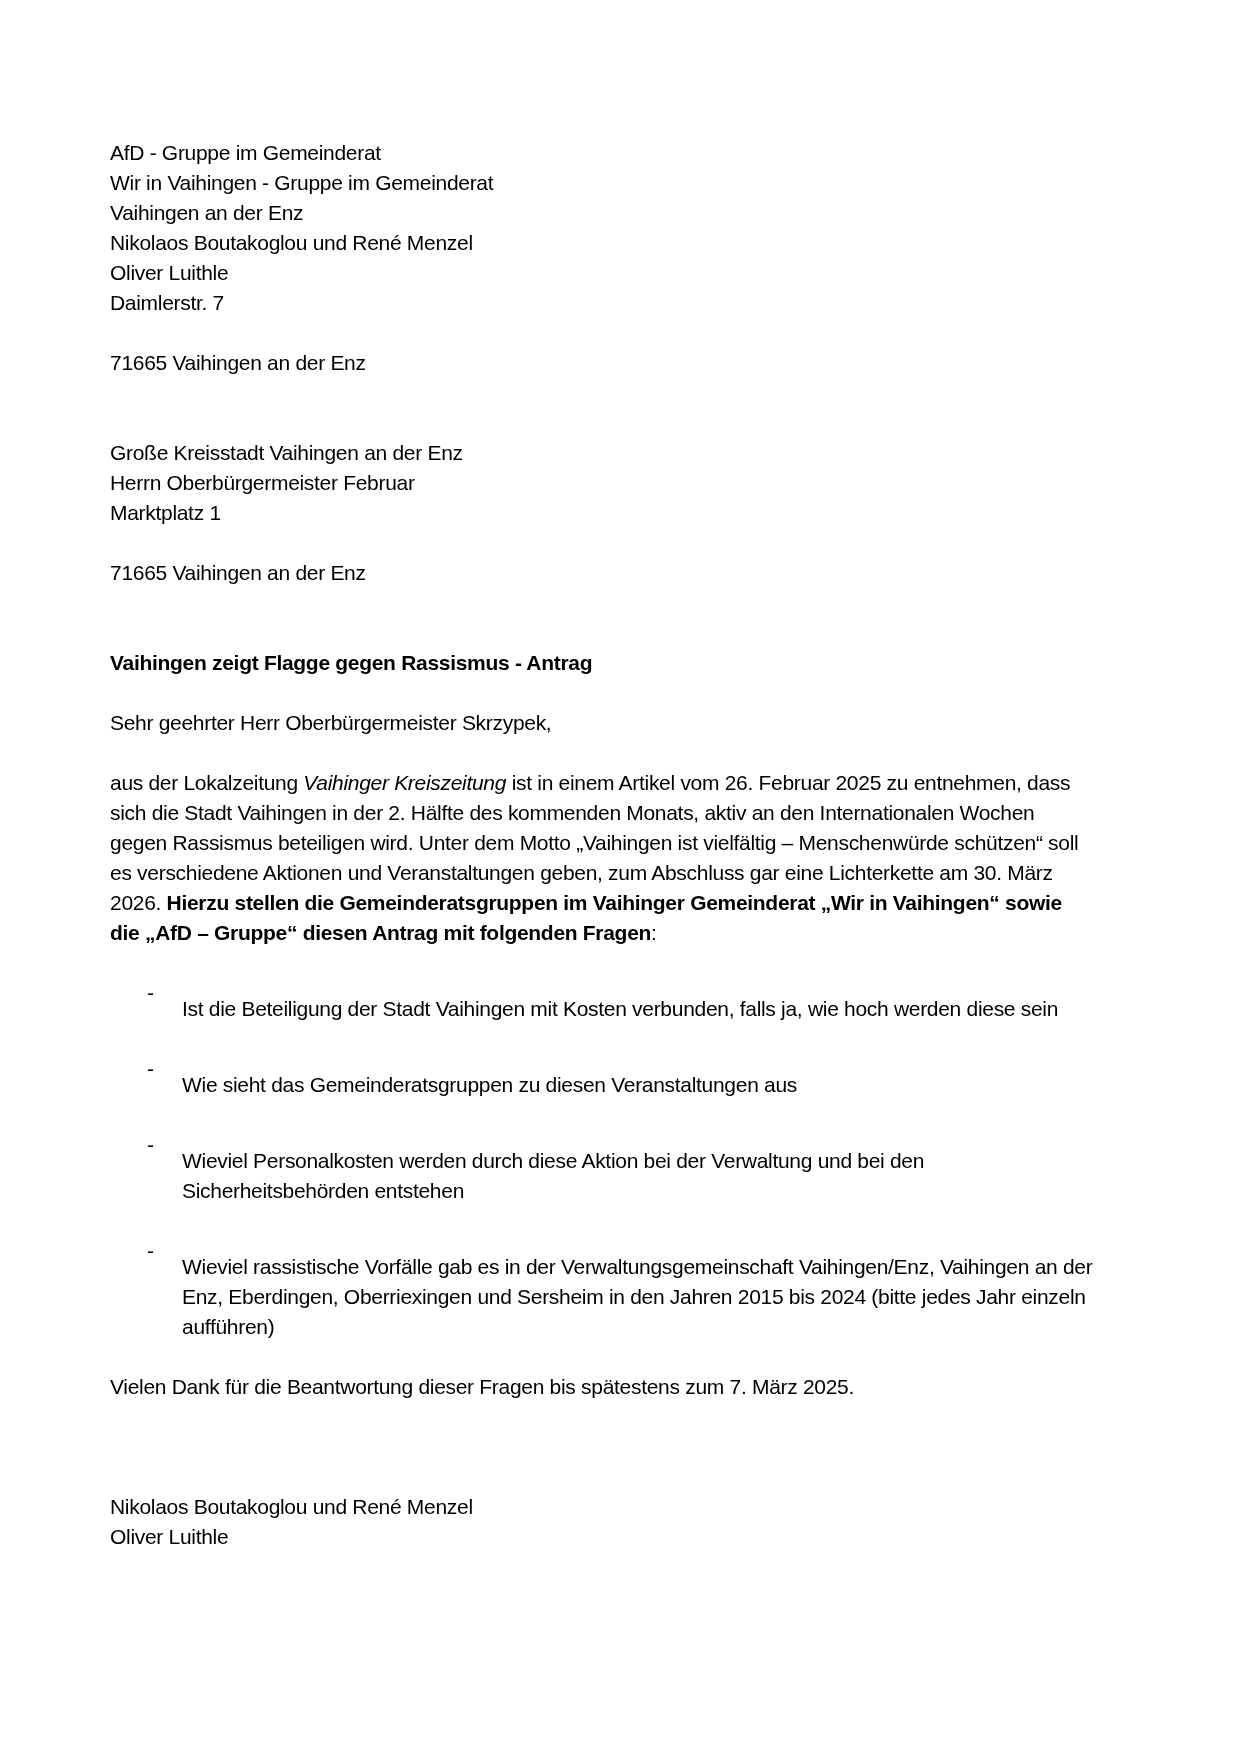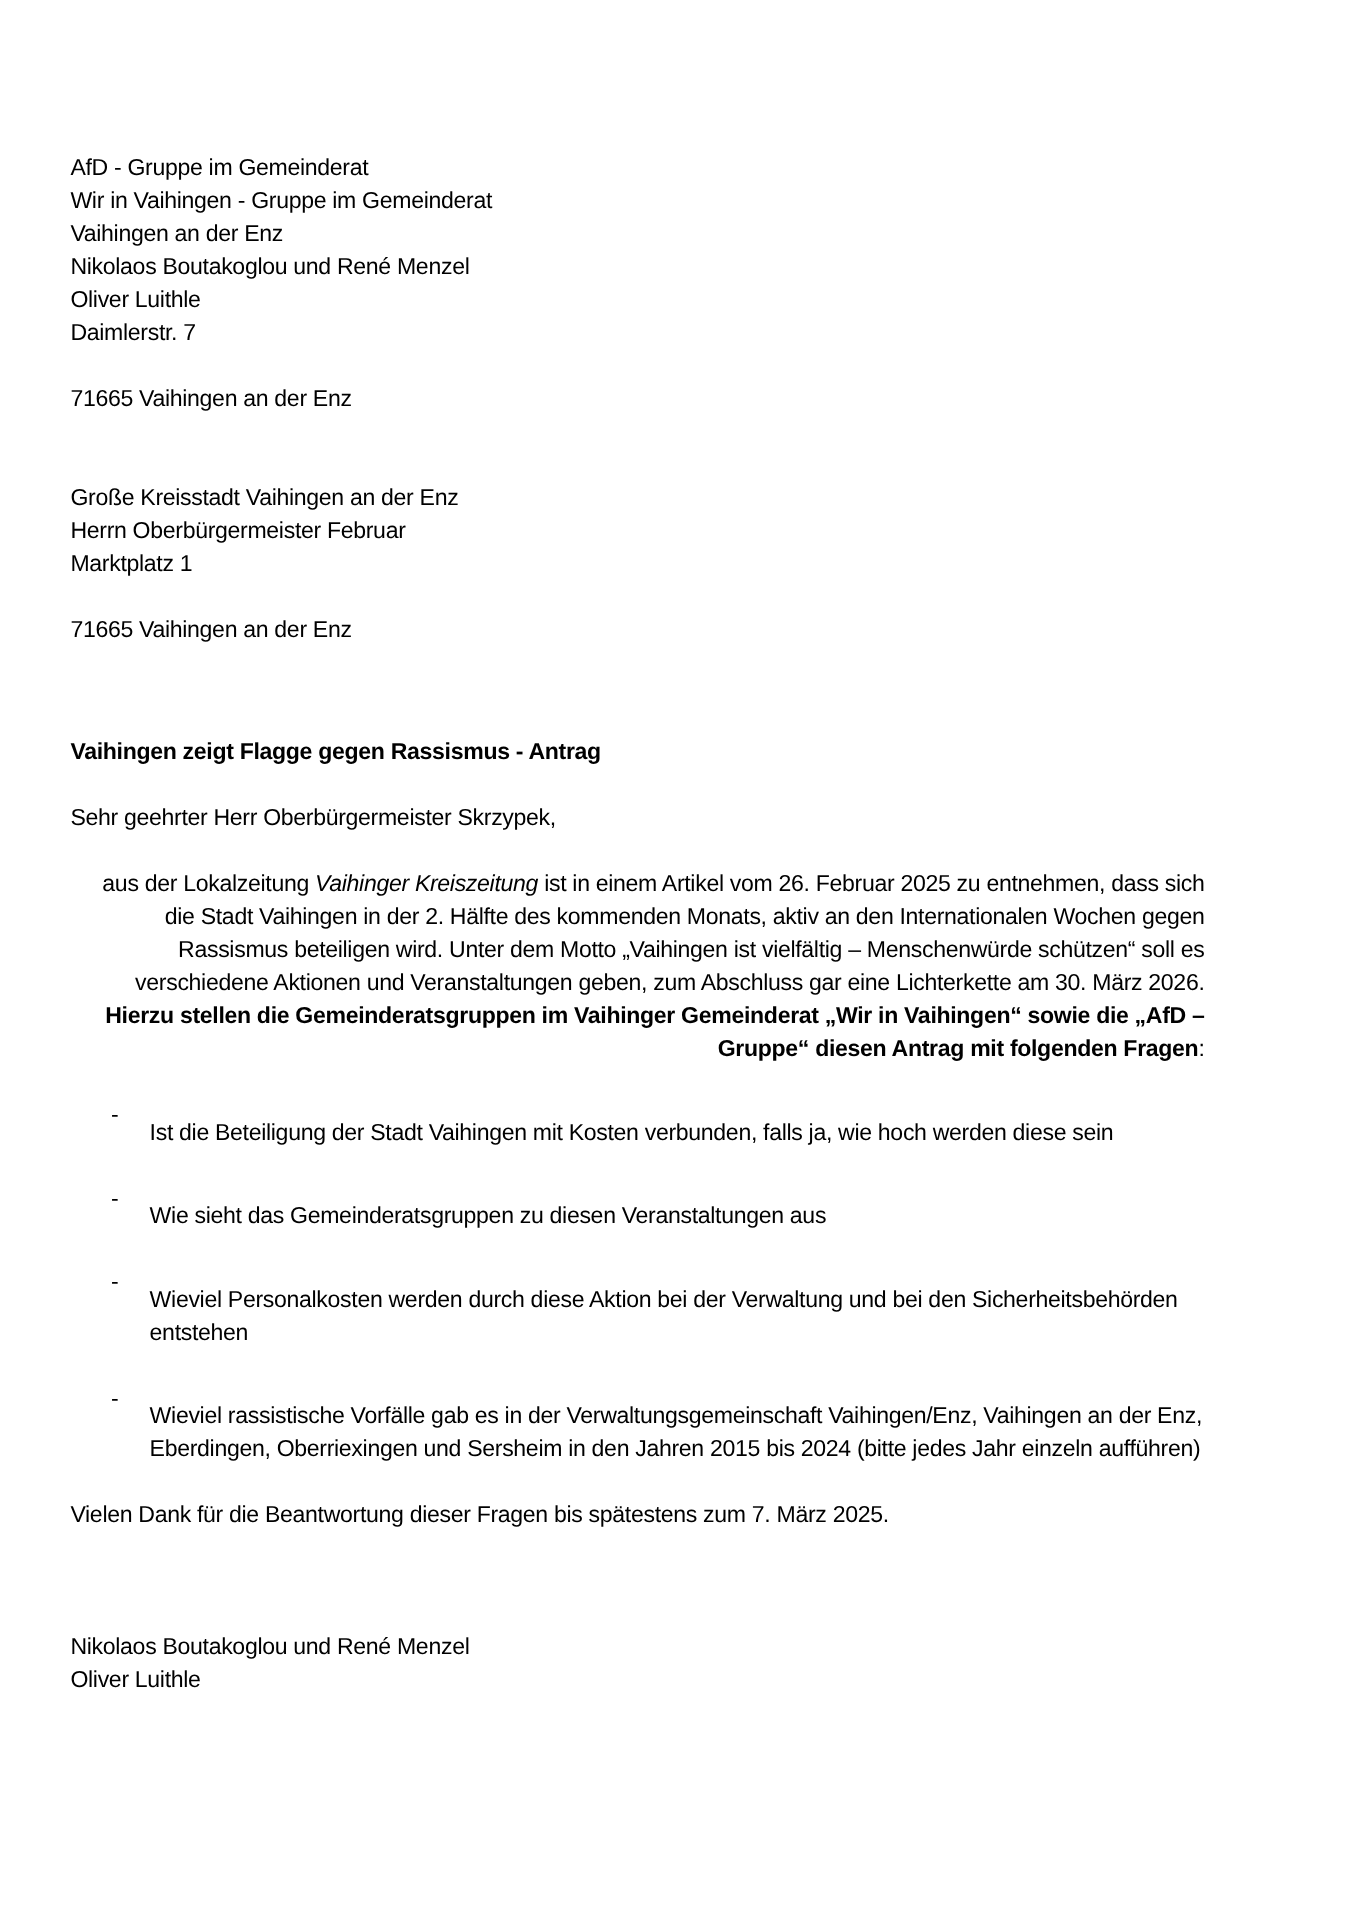--- a/index.html
+++ b/index.html
@@ -10,37 +10,35 @@
   body {
     width: 1240px;
     height: 1754px;
     color: #000000;
     font-family: "Liberation Sans", sans-serif;
   }
   .page {
     box-sizing: border-box;
     width: 1240px;
     height: 1754px;
-    padding: 138px 145px 0 64px;
+    padding: 138px 145px 0 110px;
     font-size: 21px;
     line-height: 30px;
     letter-spacing: -0.3px;
   }
   .line {
     white-space: pre-wrap;
   }
   .para {
     white-space: pre-wrap;
-    text-align: right;
   }
   .sp1 { height: 30px; }
   .sp2 { height: 60px; }
   .subject {
     font-weight: 700;
-    margin-top: 21px;
   }
   .italic { font-style: italic; }
   .bold { font-weight: 700; }
   .q-item {
     display: flex;
     align-items: flex-start;
   }
   .q-marker {
     flex: 0 0 35px;
     margin-left: 37px;

